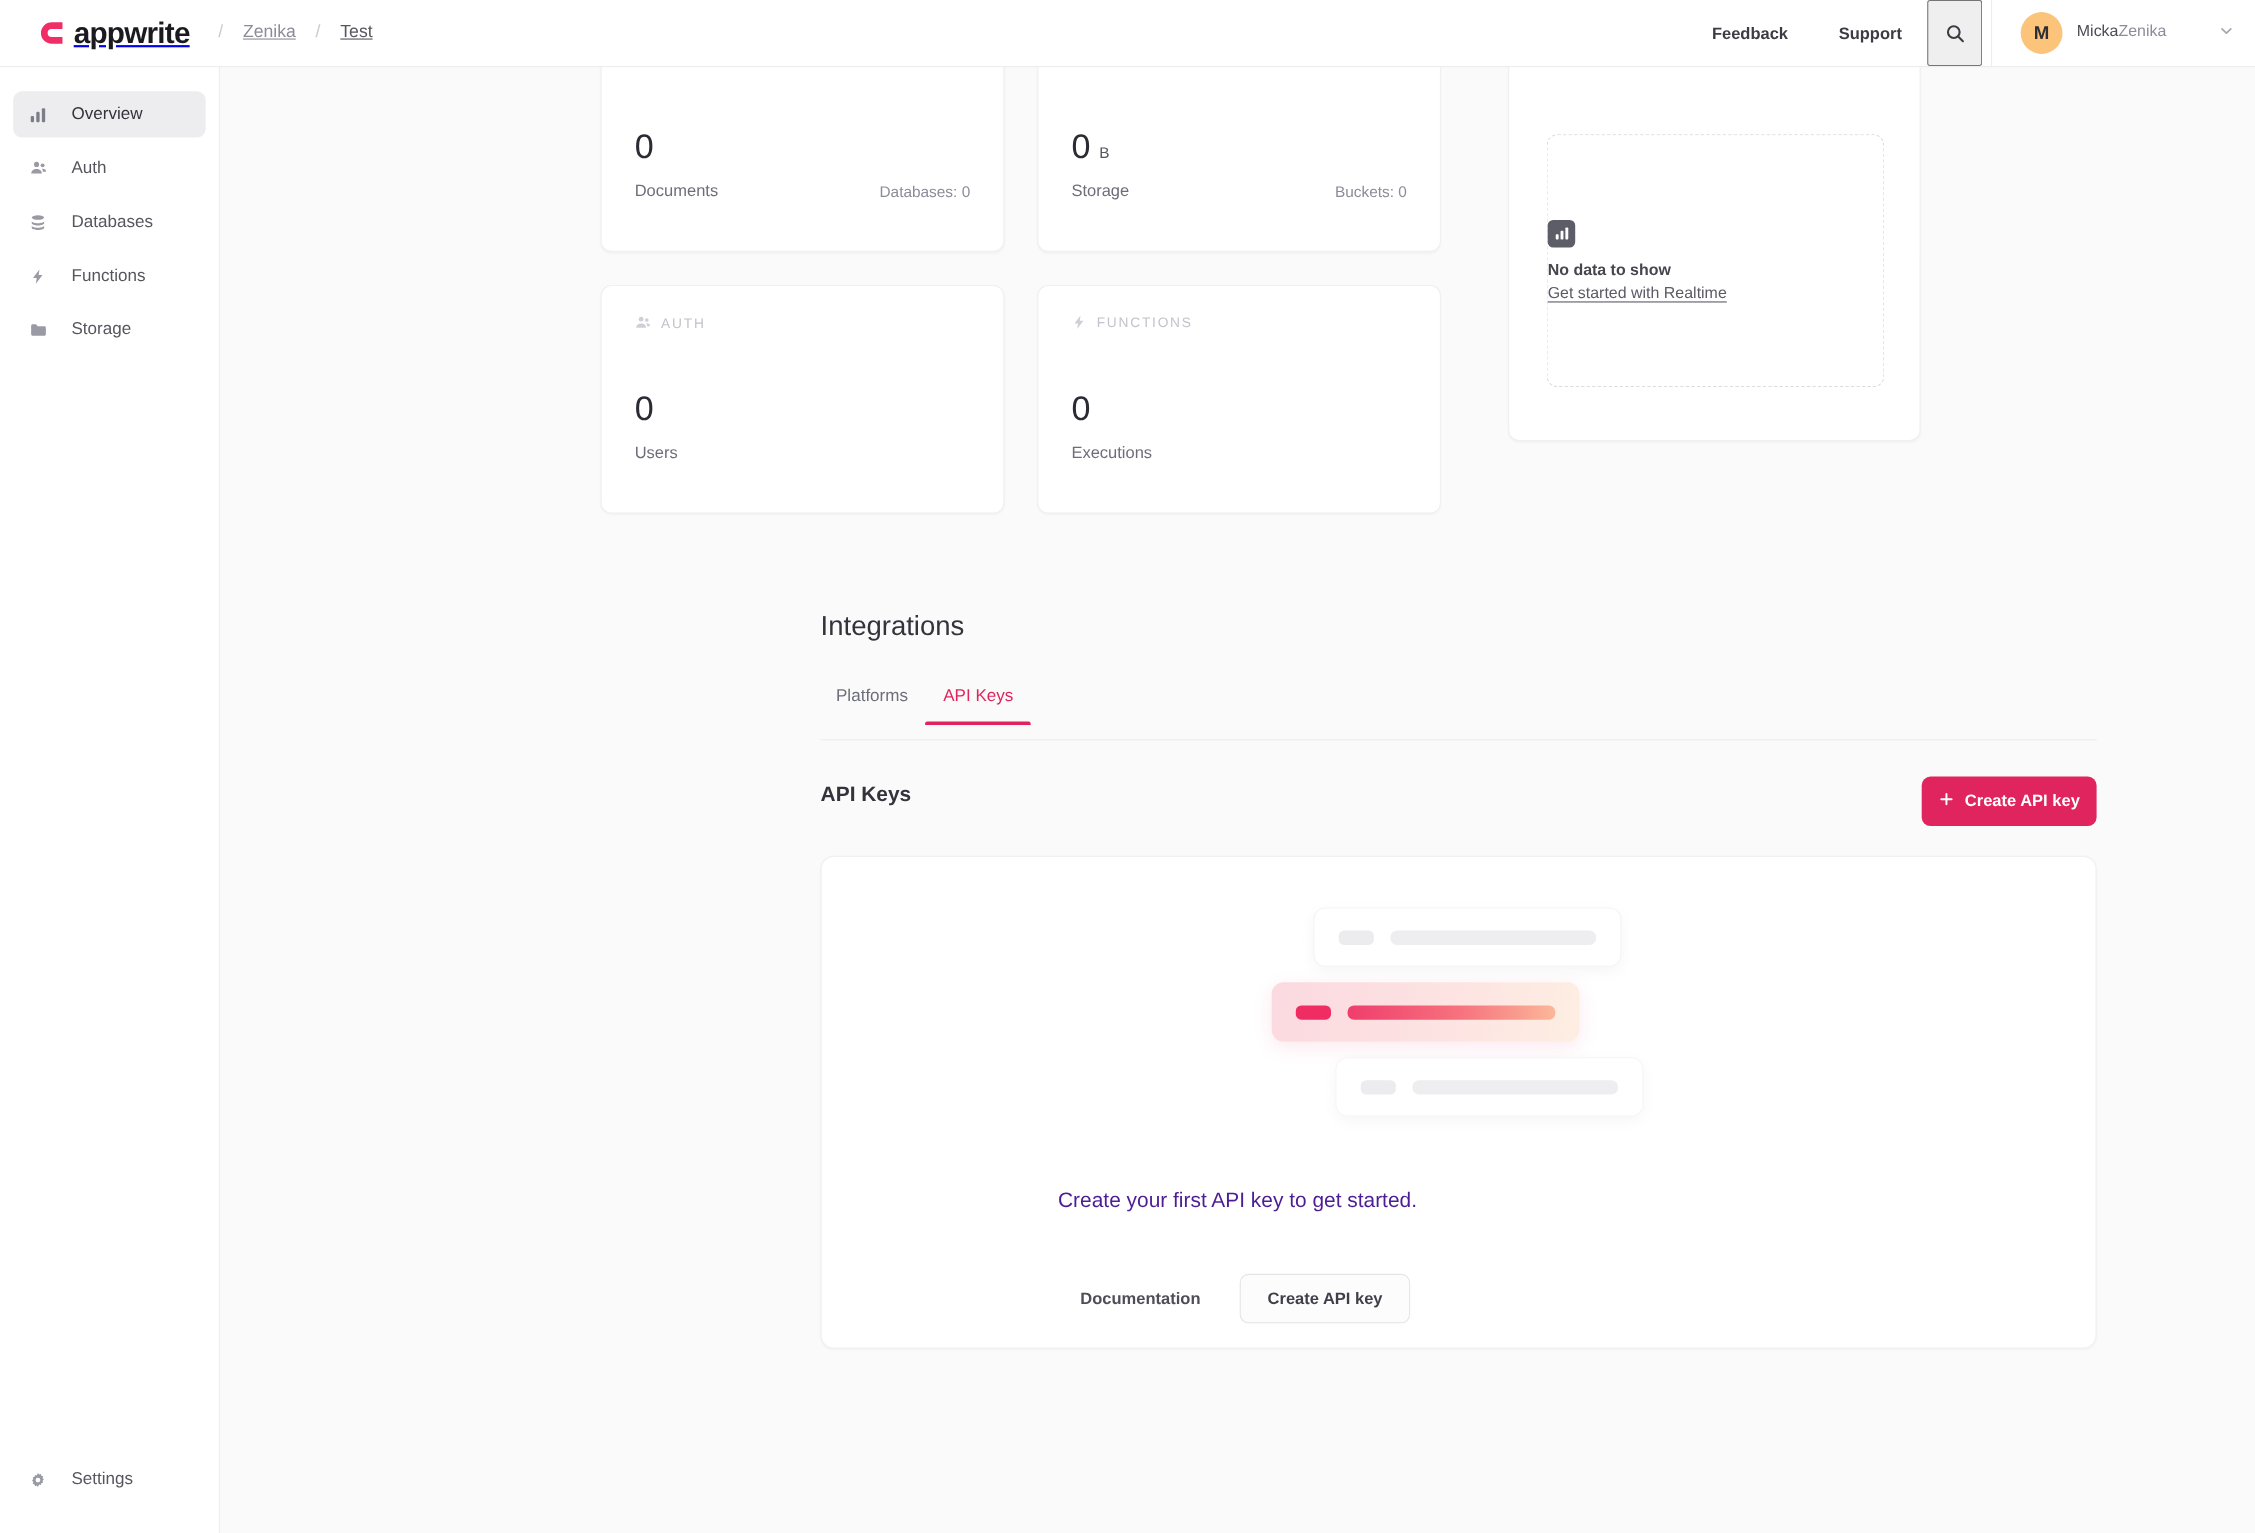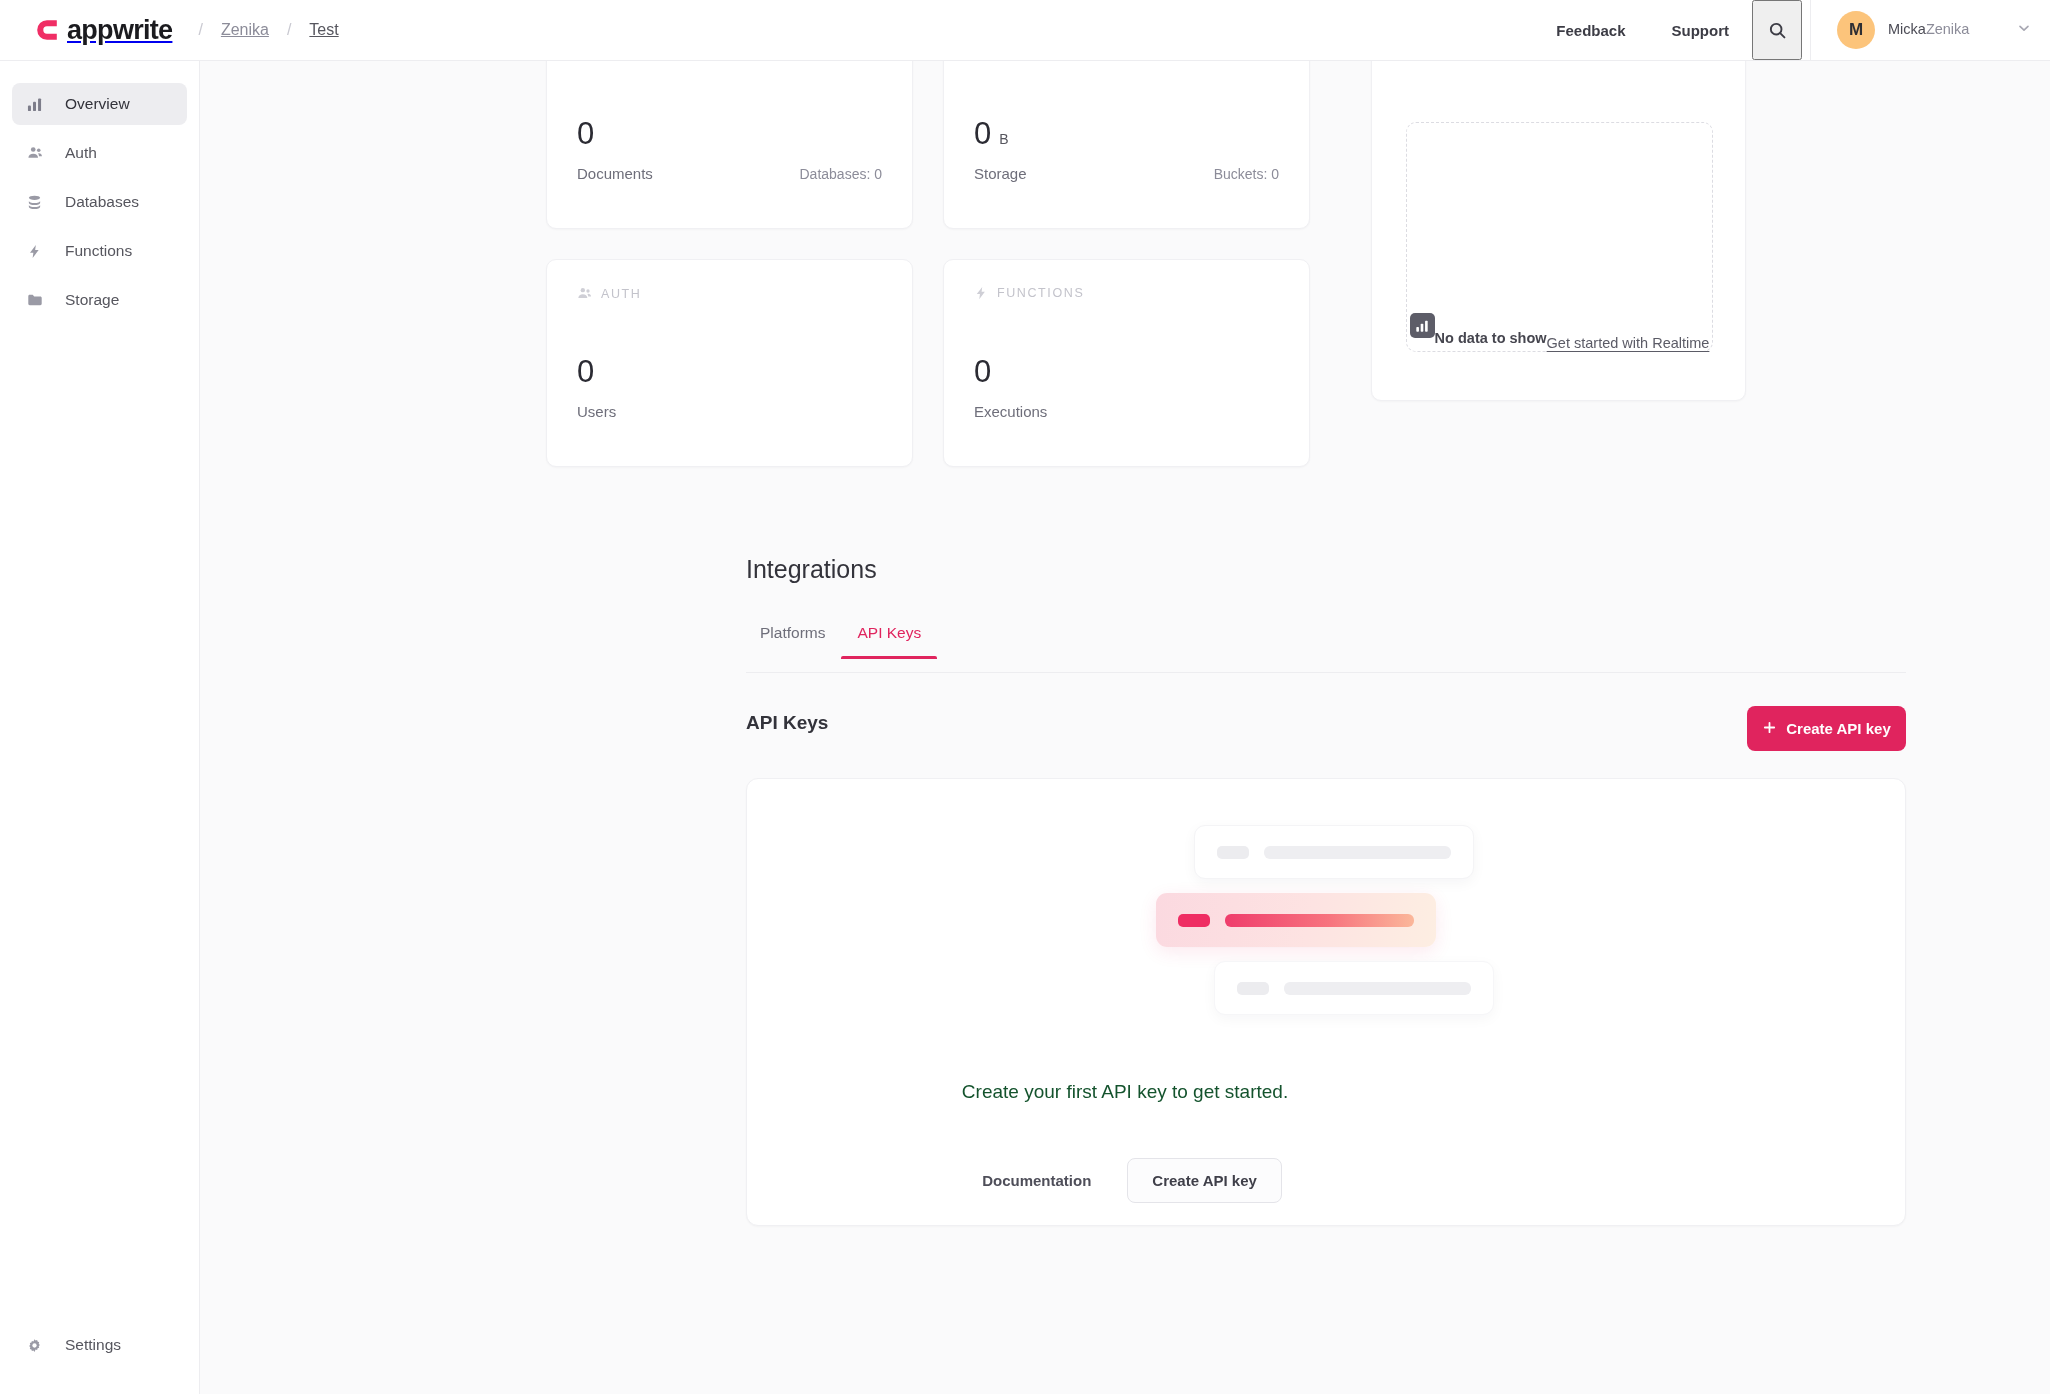--- a/index.html
+++ b/index.html
@@ -137,22 +137,22 @@
     background: #ffffff;
     border: 1px solid #f0f0f3;
     border-radius: 10px;
     box-shadow: 0 1px 2px rgba(25,25,40,0.03);
   }
   .rt-inner {
     position: absolute; top: 106px; left: 34px;
     width: 307px; height: 230px;
     border: 1px dashed #dcdce2;
     border-radius: 10px;
-    display: flex; flex-direction: row;
-    align-items: flex-end; justify-content: center;
+    display: flex; flex-direction: column;
+    align-items: flex-start; justify-content: center;
   }
   .rt-icon {
     width: 25px; height: 25px; border-radius: 5px;
     background: #5d5d68;
     display: flex; align-items: center; justify-content: center;
     margin-bottom: 13px;
   }
   .rt-title { font-size: 14.5px; font-weight: 700; color: #46464f; margin-bottom: 5px; }
   .rt-link {
     font-size: 14.5px; color: #5b5b66;
@@ -229,21 +229,21 @@
     background: #ffffff; border: 1px solid #f6f6f8;
     box-shadow: 0 4px 14px rgba(30,30,50,0.04);
   }
   .pill-sm { height: 13px; width: 32px; border-radius: 5px; background: #ececef; flex: 0 0 32px; }
   .pill-lg { height: 13px; border-radius: 6px; background: #eeeef1; flex: 1 1 auto; }
   .illo-row.r2 .pill-sm { background: #ef2d63; }
   .illo-row.r2 .pill-lg { background: linear-gradient(90deg, #ef3d6c 0%, #f7737e 55%, #fbb79a 100%); }
 
   .empty-title {
     position: absolute; top: 1020px; left: 0; width: 1850px;
-    text-align: center; font-size: 19px; color: #14532d;
+    text-align: center; font-size: 19px; color: #4c1d95;
   }
   .empty-sub {
     position: absolute; top: 1051px; left: 0; width: 1850px;
     text-align: center; font-size: 15px; font-weight: 700; color: #5c5c67;
   }
   .empty-actions {
     position: absolute; top: 1097px; left: 0; width: 1850px;
     display: flex; justify-content: center; align-items: center; gap: 22px;
   }
   .btn-ghost {

